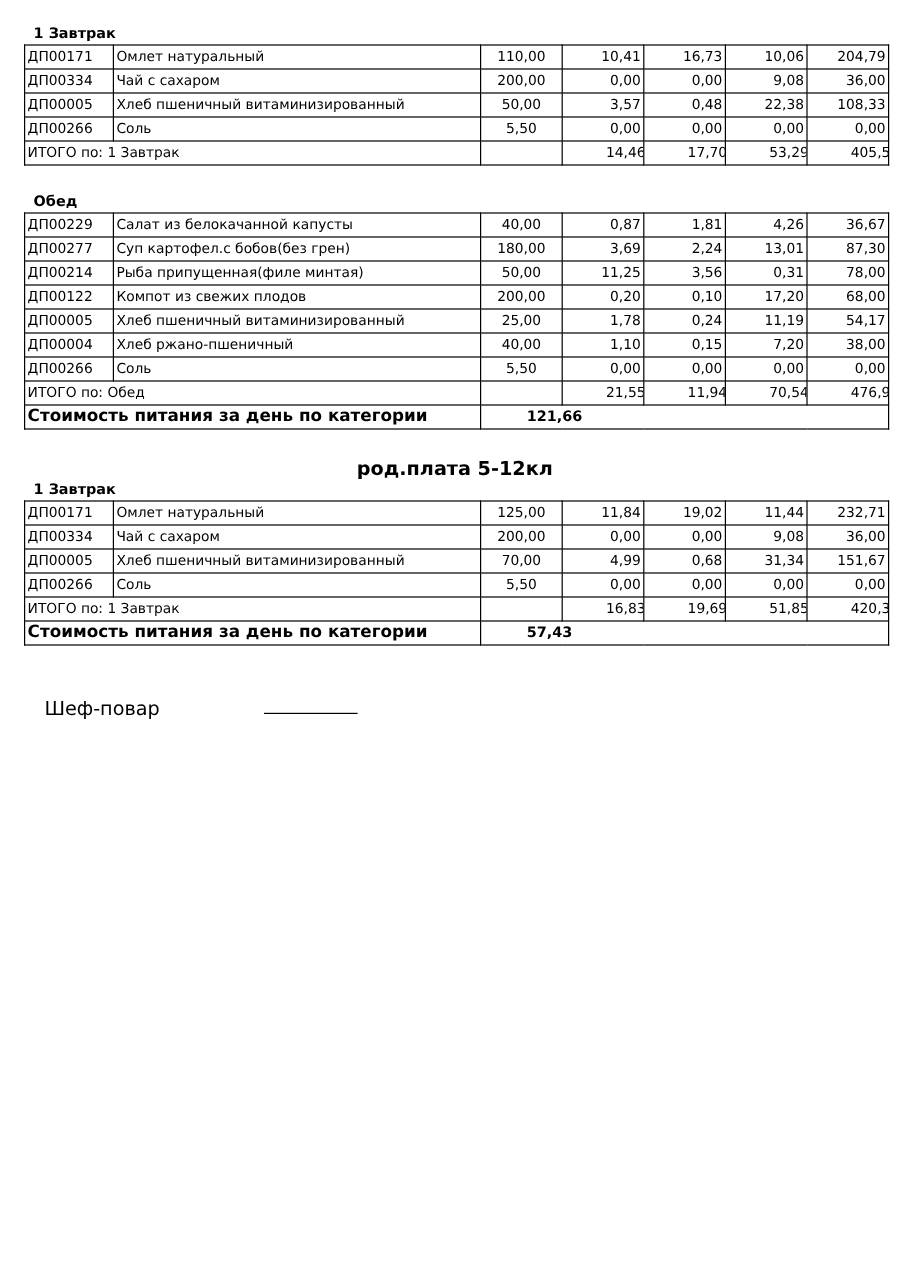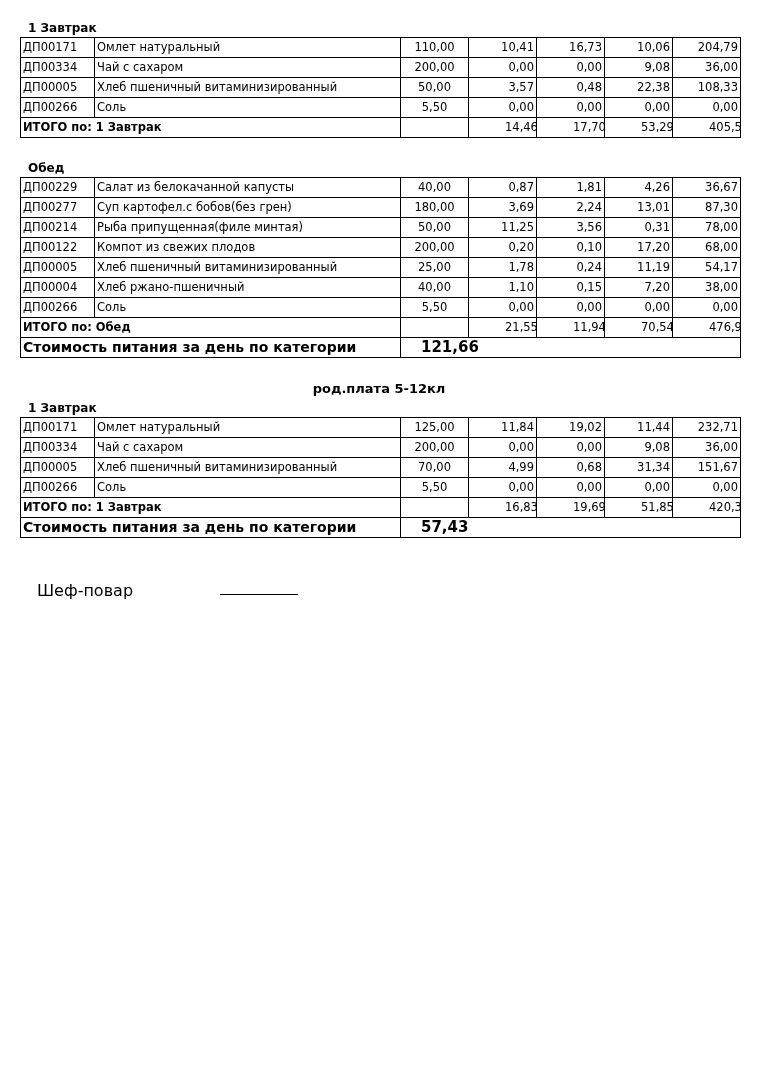--- a/index.html
+++ b/index.html
@@ -8,27 +8,27 @@
     .section-title { position: absolute; left: 28px; font-size: 12px; font-weight: bold; }
     table.menu { position: absolute; left: 20px; width: 721px; border-collapse: collapse; table-layout: fixed;
                  font-size: 11.5px; }
     table.menu td { border: 1px solid #000; height: 19px; padding: 0 2px; line-height: 19px;
                     white-space: nowrap; overflow: hidden; }
     table.menu col.c-code { width: 74px; }
     table.menu col.c-name { width: 306px; }
     table.menu col.c-num { width: 68px; }
     td.num { text-align: right; }
     td.qty { text-align: center; }
-    tr.total td { font-weight: bold; }
+    tr.total td { font-weight: normal; }
     tr.total td.num { font-weight: normal; padding-left: 36px; }
     tr.cost td { height: 19px; }
     tr.cost td.cost-label { font-size: 14px; font-weight: bold; }
-    tr.cost td.cost-value { font-family: "DejaVu Sans", sans-serif; font-size: 15px; font-weight: bold; padding-left: 20px; }
+    tr.cost td.cost-value { font-family: "DejaVu Sans", sans-serif; font-size: 12px; font-weight: bold; padding-left: 38px; }
     .category { position: absolute; left: 0; width: 758px; top: 381px; text-align: center;
-                font-size: 13px; font-weight: bold; }
+                font-size: 16px; font-weight: bold; }
     .chef-label { position: absolute; left: 37px; top: 581px; font-size: 16px; }
     .sign-line { position: absolute; left: 220px; top: 594px; width: 78px; border-bottom: 1px solid #000; }
   </style>
 </head>
 <body>
 
 <div class="section-title" style="top:21px">1 Завтрак</div>
 <table class="menu" style="top:37px">
   <colgroup>
       <col class="c-code">

